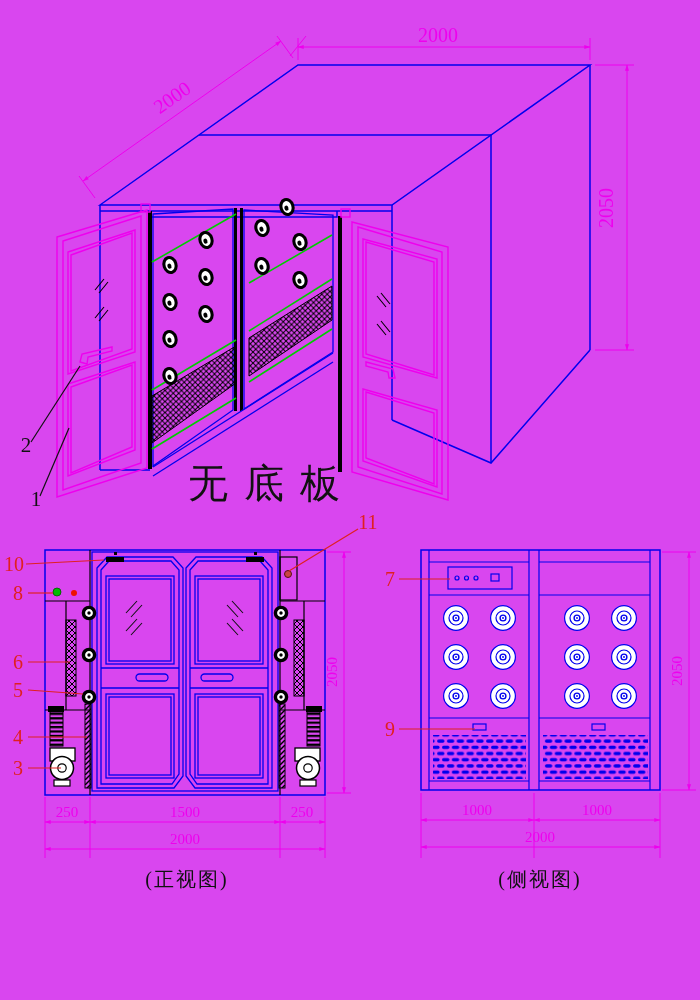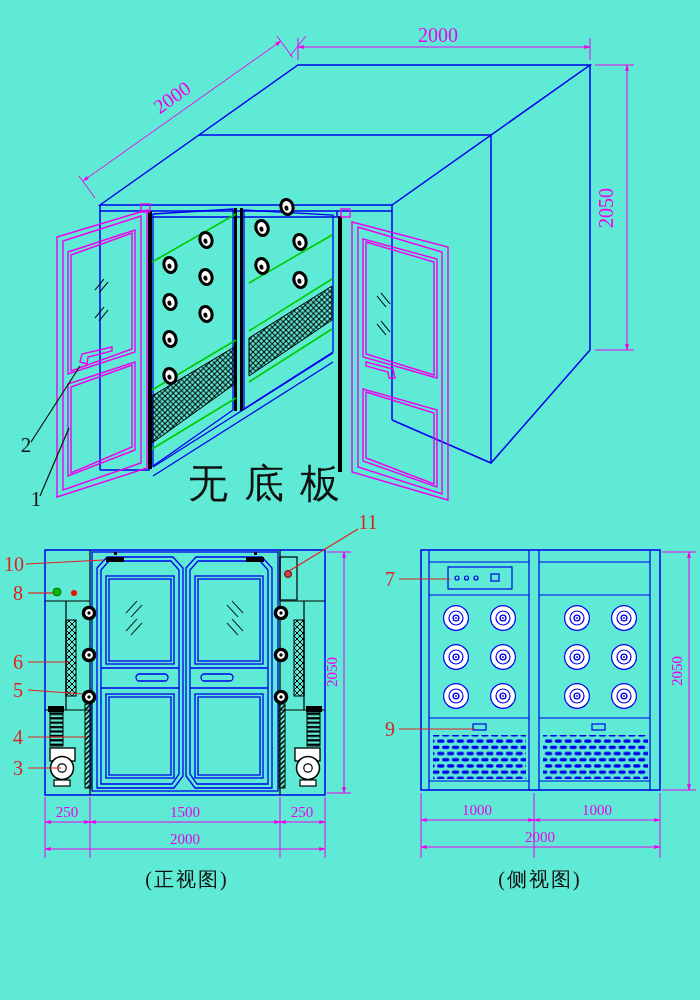--- a/index.html
+++ b/index.html
@@ -1,16 +1,16 @@
 <!DOCTYPE html>
 <html><head>
 <meta charset="utf-8">
 <style>
   html,body{margin:0;padding:0;background:#ffffff;}
-  .stage{width:700px;height:1000px;position:relative;background:#5eead4;overflow:hidden;}
+  .stage{width:700px;height:1000px;position:relative;background:#d946ef;overflow:hidden;}
   svg{display:block;}
   text{font-family:"Liberation Serif","DejaVu Serif",serif;}
   .dim{fill:#ee00ee;}
   .cap{fill:#111111;}
   .co{fill:#e02020;}
   .cob{fill:#111111;}
 </style>
 </head>
 <body>
 

